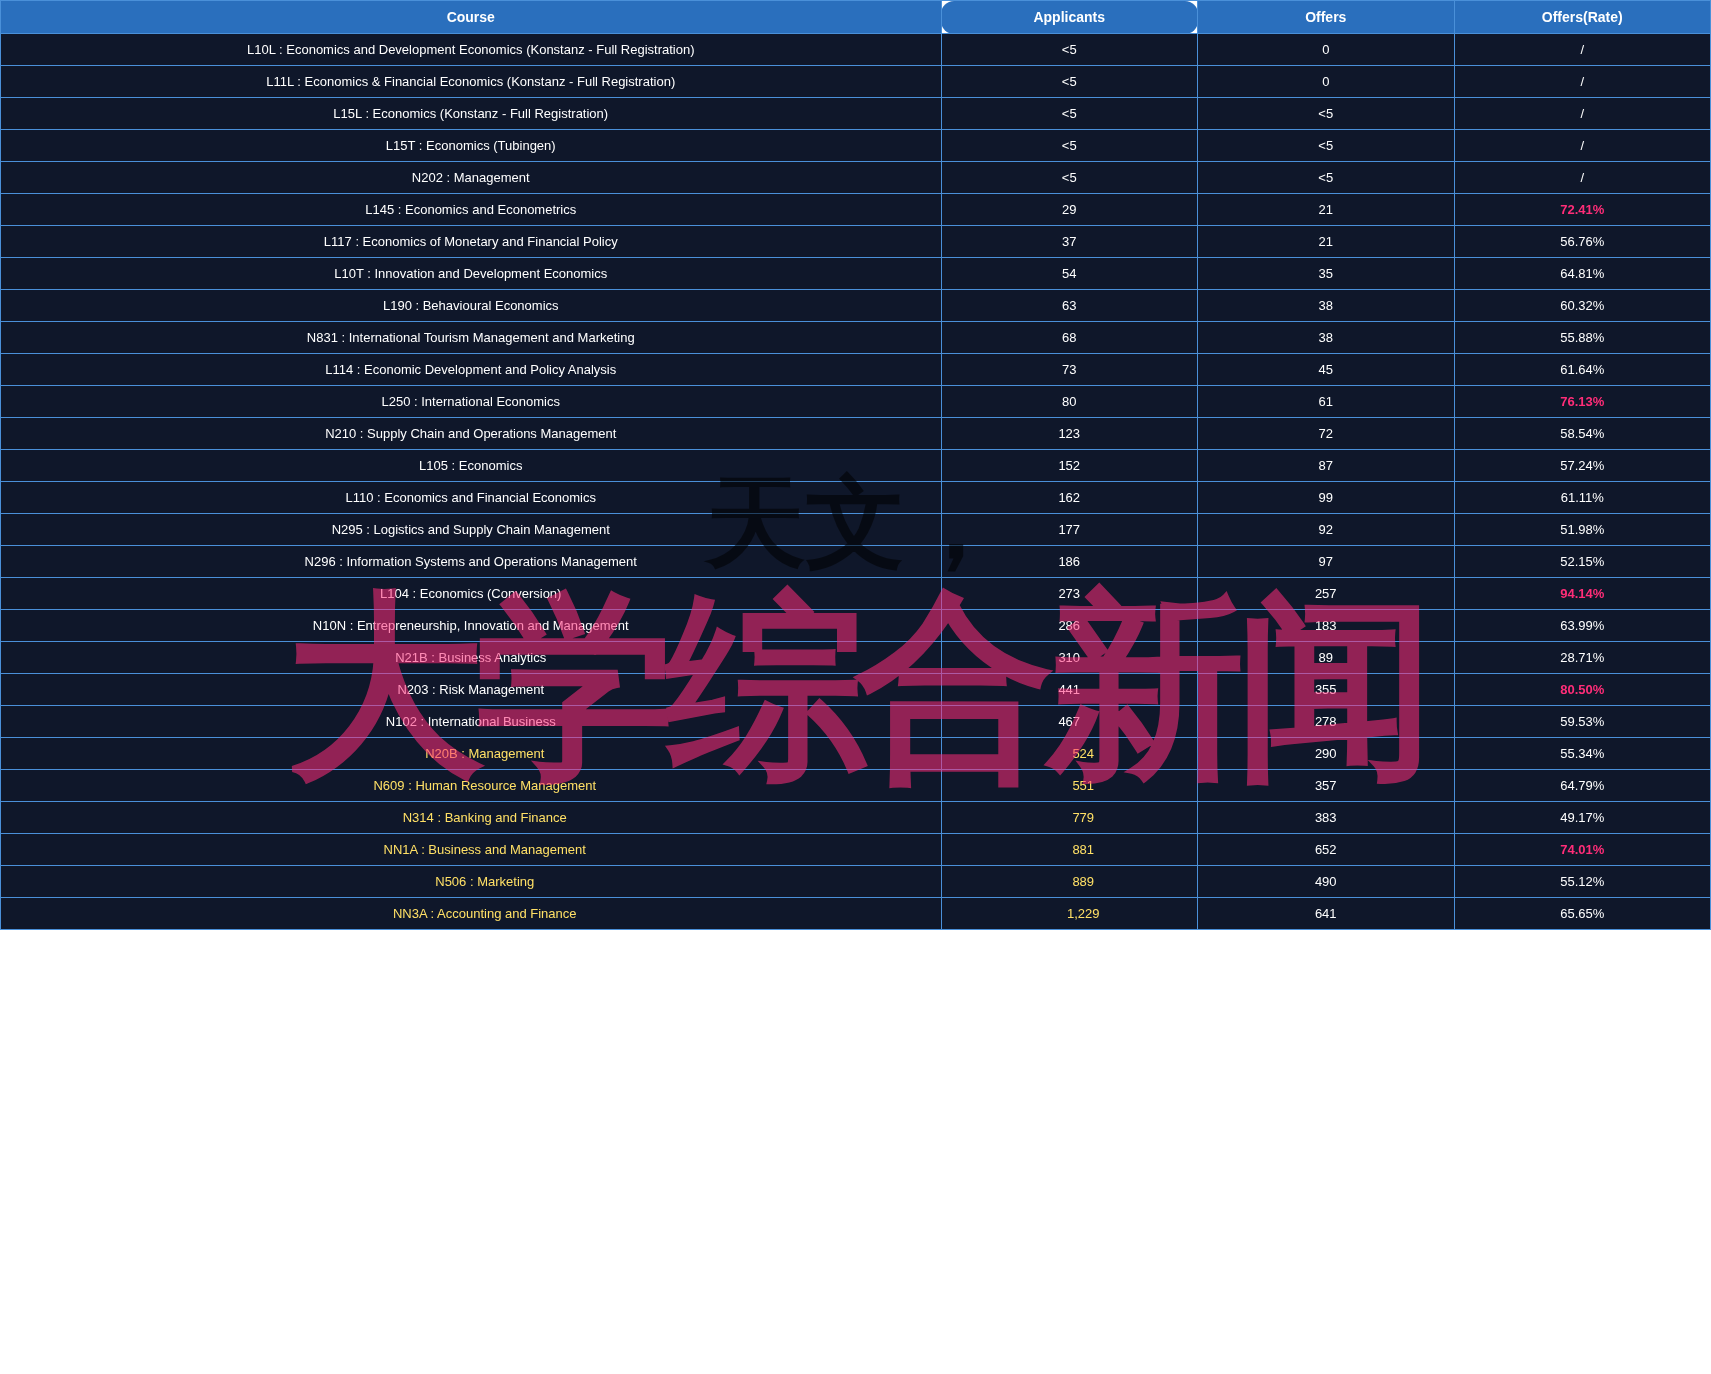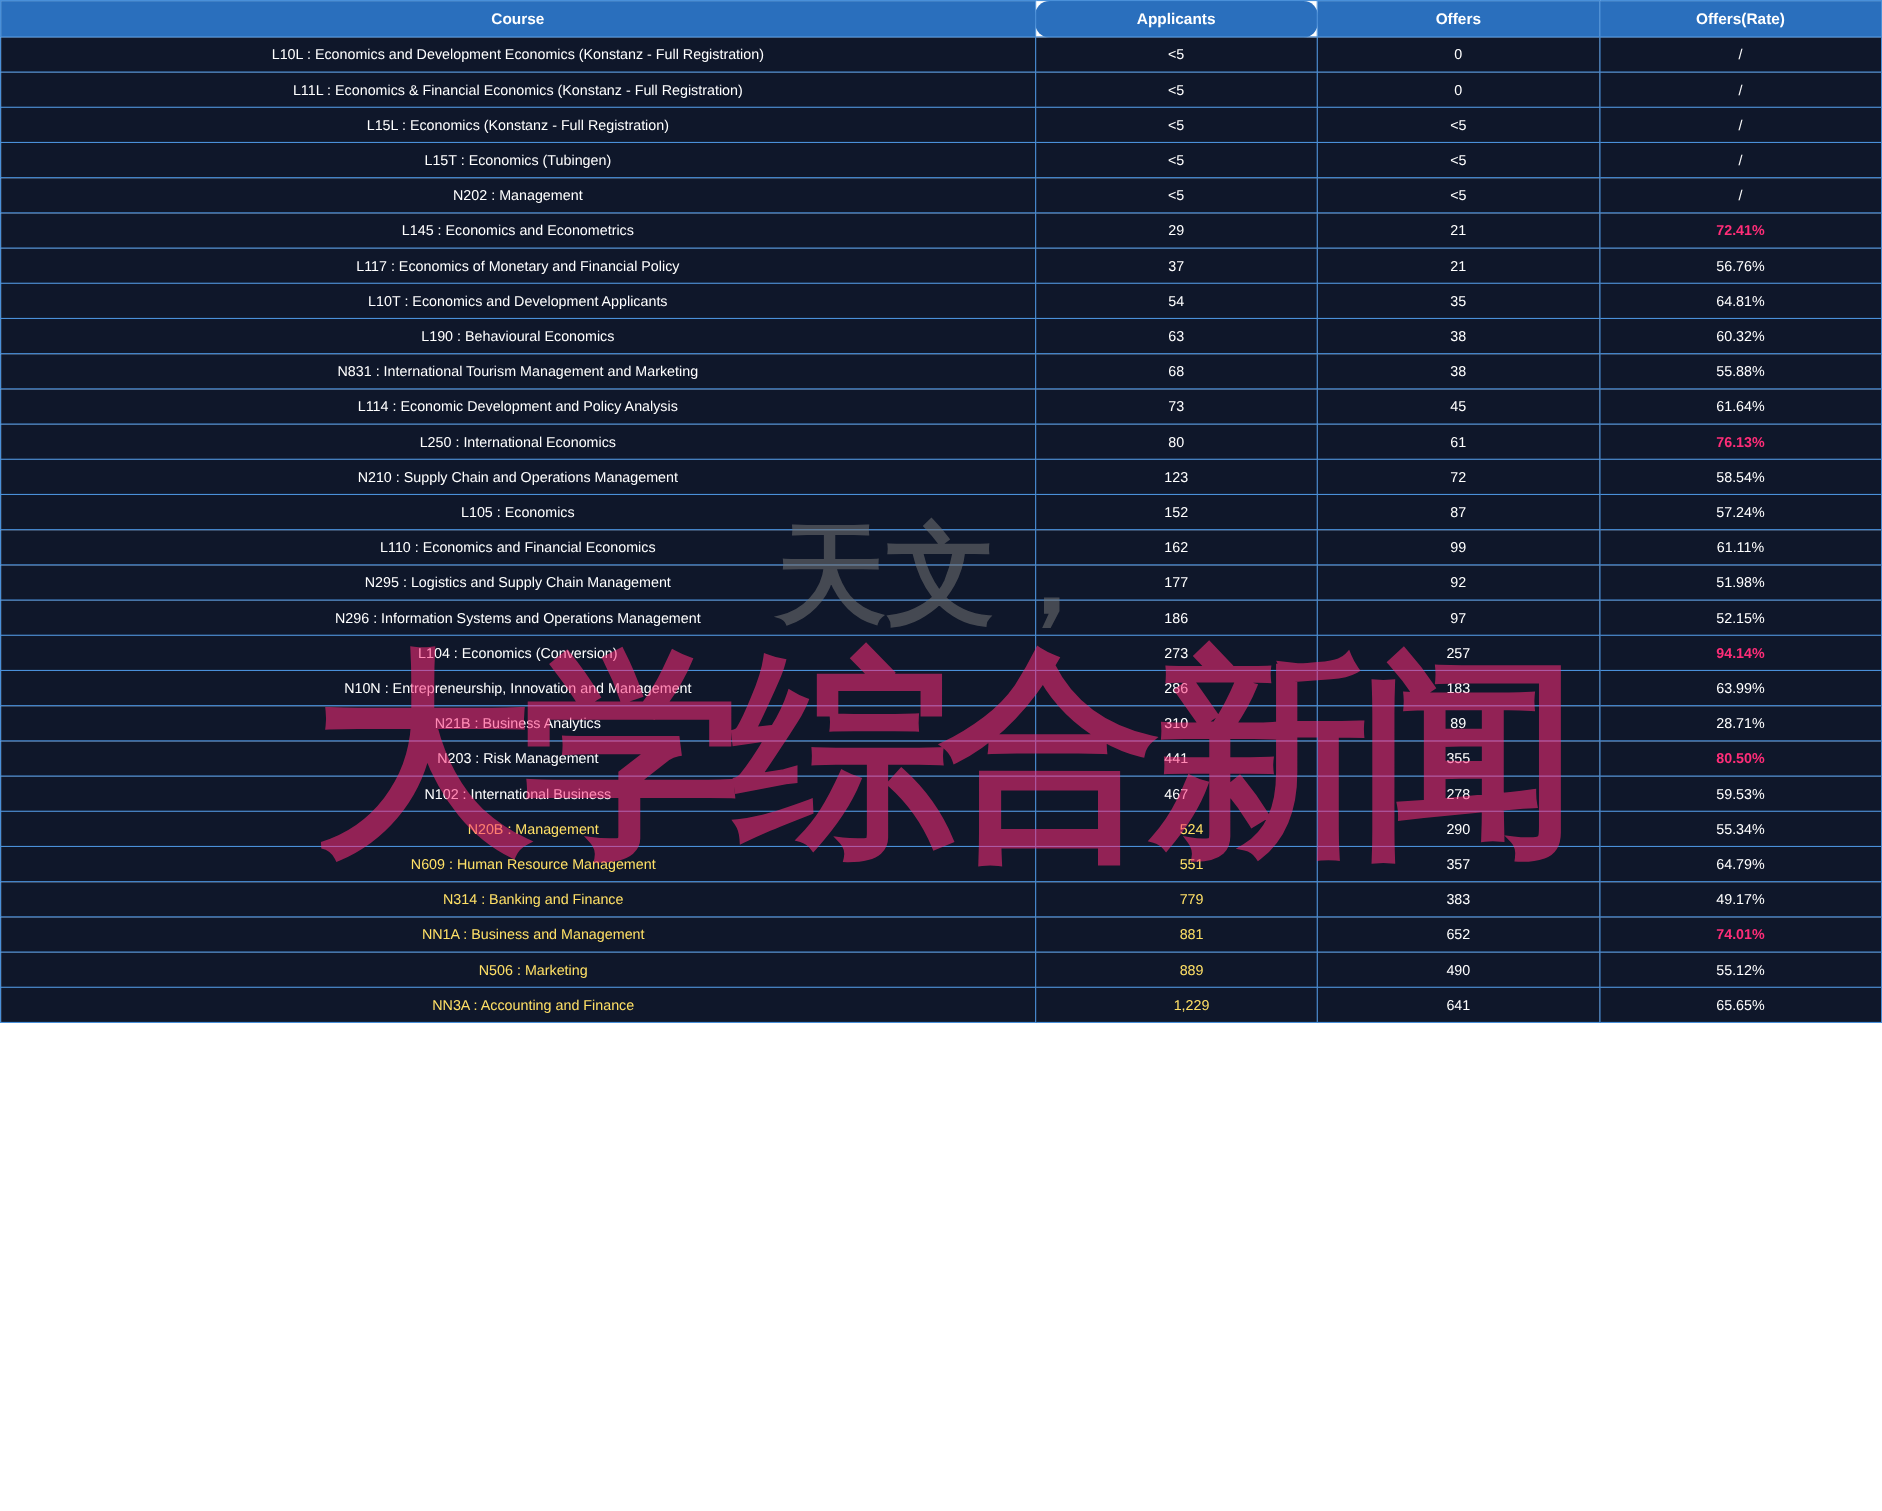--- a/index.html
+++ b/index.html
@@ -60,21 +60,21 @@
       font-family: 'SimHei', 'STHeiti', sans-serif;
       line-height: 1;
       letter-spacing: -10px;
     }
     .watermark-sub {
       position: fixed;
       top: 38%;
       left: 50%;
       transform: translate(-50%, -50%);
       font-size: 100px;
-      color: #737373;
+      color: #000000;
       opacity: 0.55;
       font-weight: 900;
       pointer-events: none;
       white-space: nowrap;
       z-index: 9999;
       font-family: 'SimHei', 'STHeiti', sans-serif;
       line-height: 1;
     }
   </style>
 </head>
@@ -127,21 +127,21 @@
           <td>21</td>
           <td class="highlight-red">72.41%</td>
         </tr>
         <tr>
           <td class="course-name">L117 : Economics of Monetary and Financial Policy</td>
           <td>37</td>
           <td>21</td>
           <td>56.76%</td>
         </tr>
         <tr>
-          <td class="course-name">L10T : Economics and Development Applicants</td>
+          <td class="course-name">L10T : Innovation and Development Economics</td>
           <td>54</td>
           <td>35</td>
           <td>64.81%</td>
         </tr>
         <tr>
           <td class="course-name">L190 : Behavioural Economics</td>
           <td>63</td>
           <td>38</td>
           <td>60.32%</td>
         </tr>

